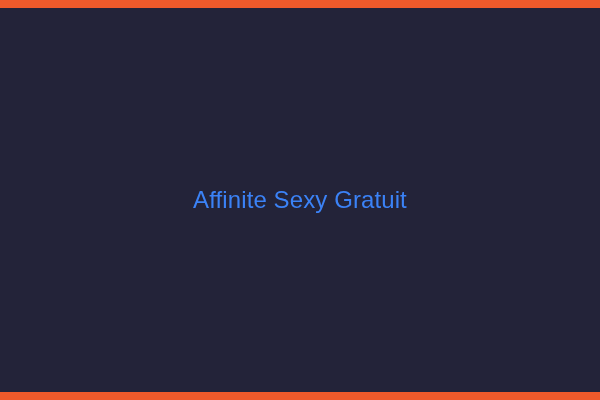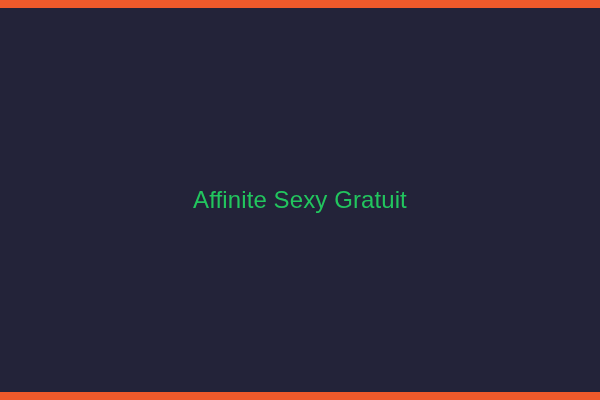--- a/index.html
+++ b/index.html
@@ -45,21 +45,21 @@
   .placeholder-body {
     flex: 1 1 auto;
     display: flex;
     align-items: center;
     justify-content: center;
     background: #232339;
     min-height: 0;
   }
 
   .placeholder-title {
-    color: #22c55e;
+    color: #3b82f6;
     font-family: "Liberation Sans", sans-serif;
     font-size: 24px;
     font-weight: 400;
     line-height: 1.2;
     letter-spacing: 0.1px;
     text-align: center;
     white-space: nowrap;
     user-select: none;
     margin: 0;
     padding: 0 16px;

